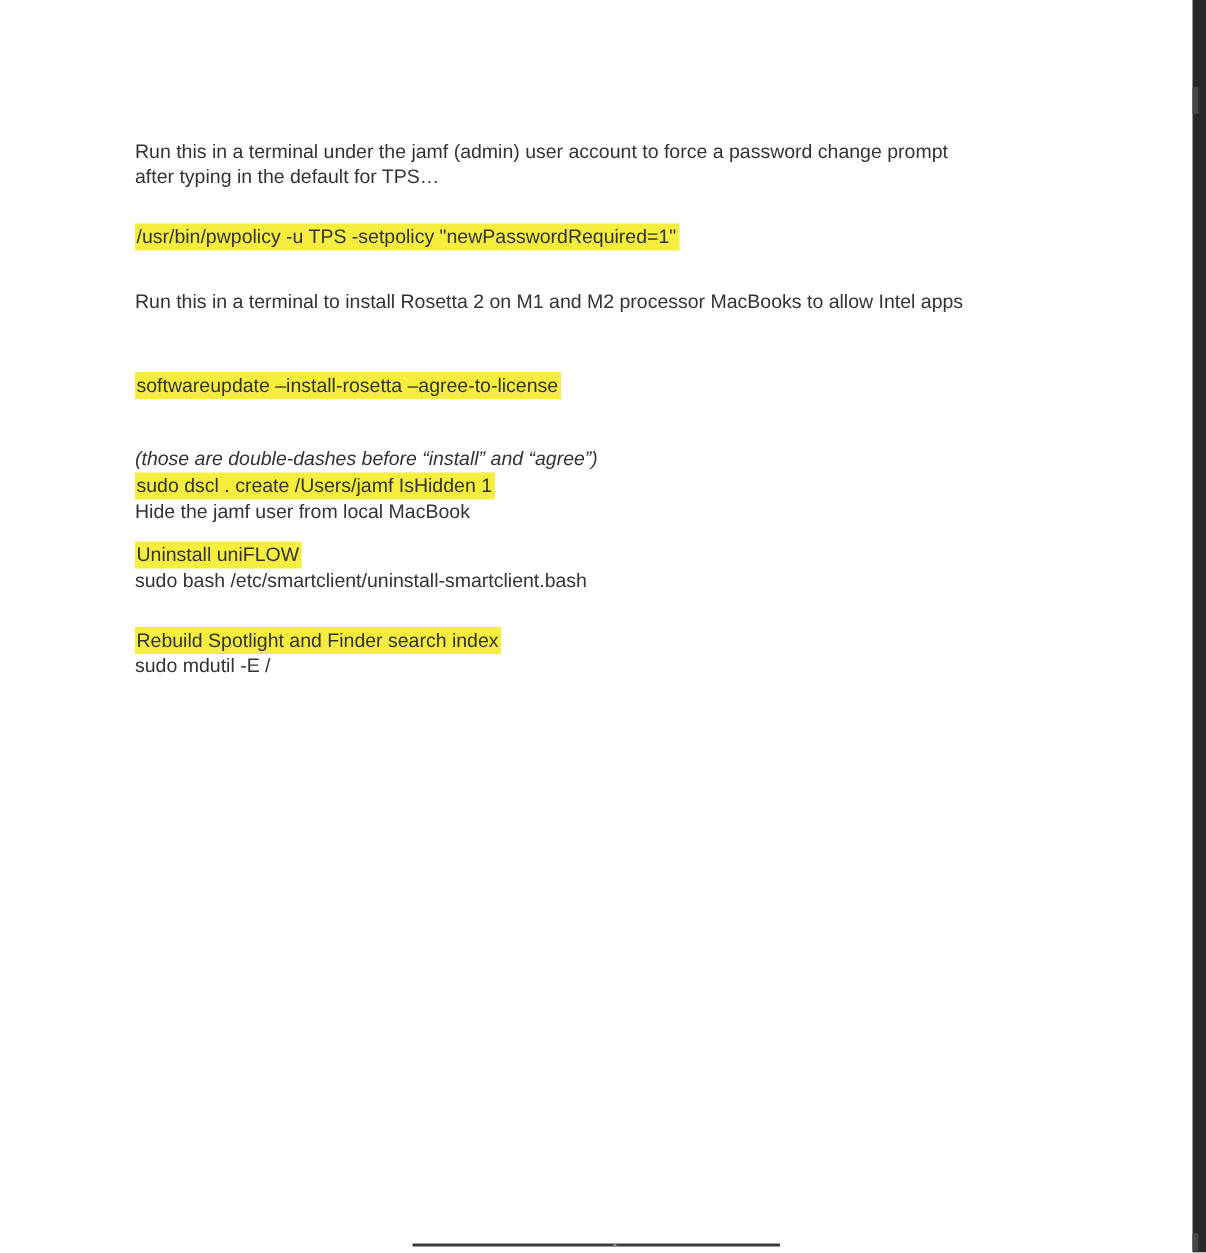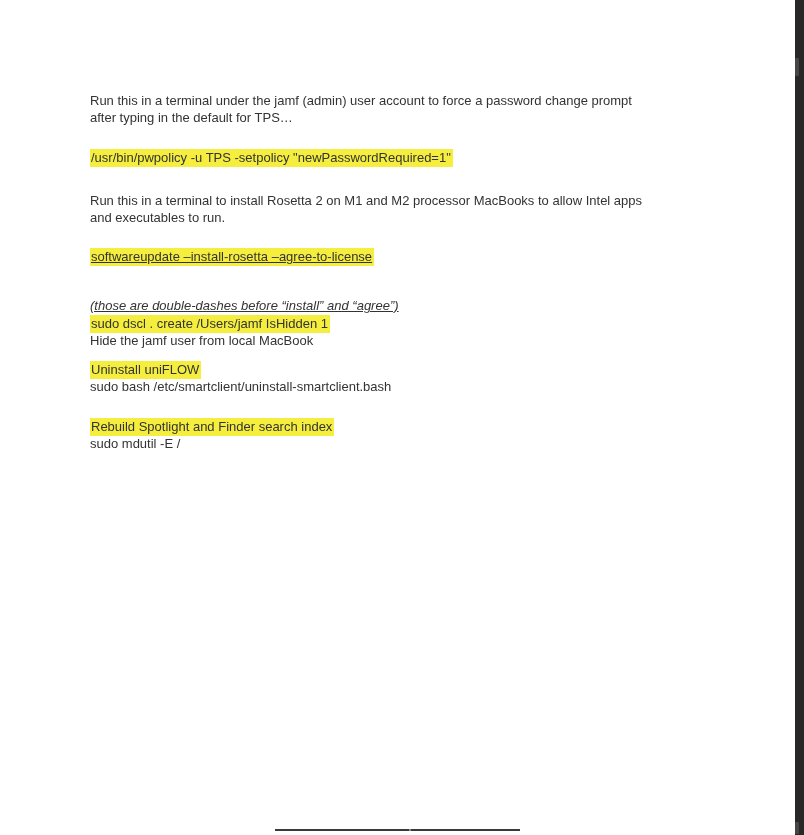--- a/index.html
+++ b/index.html
@@ -41,21 +41,21 @@
   .hl {
     background: var(--hl);
     padding: 1px 2px 2px 1px;
   }
   .italic { font-style: italic; margin-top: 32px; }
   .line { display: block; }
   
   .b-para1     { top: 92px; }
   .b-cmd1      { top: 149px; }
   .b-para2     { top: 192px; }
-  .b-cmd2      { top: 248px; text-decoration: underline; }
+  .b-cmd2      { top: 248px; }
   .b-cmd3      { top: 303px; margin-top: 12px; }
   .b-uniflow   { top: 361px; }
   .b-spotlight { top: 418px; }
 
   .window-edge {
     position: absolute;
     right: 0; top: 0;
     width: 9px;
     height: 835px;
     background: var(--edge);
@@ -100,21 +100,20 @@
       <span class="line">Run this in a terminal under the jamf (admin) user account to force a password change prompt</span>
       <span class="line">after typing in the default for TPS…</span>
     </div>
 
     <div class="block b-cmd1">
       <span class="hl">/usr/bin/pwpolicy -u TPS -setpolicy "newPasswordRequired=1"</span>
     </div>
 
     <div class="block b-para2">
       <span class="line">Run this in a terminal to install Rosetta 2 on M1 and M2 processor MacBooks to allow Intel apps</span>
-      <span class="line">and executables to run.</span>
     </div>
 
     <div class="block b-cmd2">
       <span class="line"><span class="hl">softwareupdate –install-rosetta –agree-to-license</span></span>
       <span class="line italic">(those are double-dashes before “install” and “agree”)</span>
     </div>
 
     <div class="block b-cmd3">
       <span class="line"><span class="hl">sudo dscl . create /Users/jamf IsHidden 1</span></span>
       <span class="line">Hide the jamf user from local MacBook</span>

